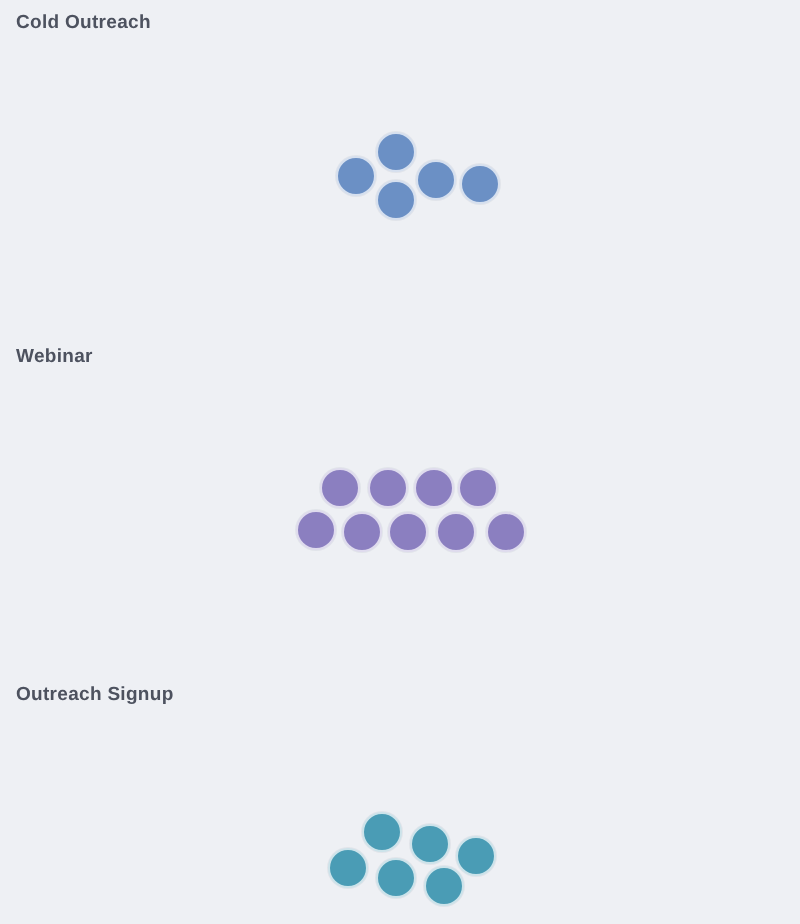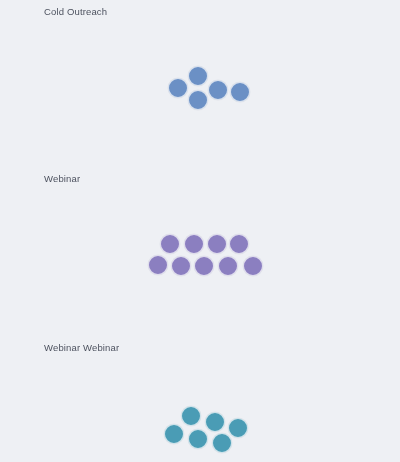--- a/index.html
+++ b/index.html
@@ -23,26 +23,25 @@
   .group {
     position: absolute;
     left: 0;
     top: 0;
     width: 400px;
   }
   .group-label {
     position: absolute;
     left: 8px;
     font-size: 9.5px;
-    font-weight: normal;
+    font-weight: bold;
     letter-spacing: 0.15px;
     color: #4d525f;
     white-space: nowrap;
     line-height: 12px;
-    margin-left: 36px;
   }
   .cluster {
     position: absolute;
     left: 0;
     top: 0;
     width: 400px;
     height: 120px;
   }
   .dot {
     position: absolute;
@@ -76,21 +75,21 @@
         <div class="dot" style="left: 207px; top: 234px; width: 20px; height: 20px; background: rgb(139, 127, 192);"></div>
         <div class="dot" style="left: 229px; top: 234px; width: 20px; height: 20px; background: rgb(139, 127, 192);"></div>
         <div class="dot" style="left: 148px; top: 255px; width: 20px; height: 20px; background: rgb(139, 127, 192);"></div>
         <div class="dot" style="left: 171px; top: 256px; width: 20px; height: 20px; background: rgb(139, 127, 192);"></div>
         <div class="dot" style="left: 194px; top: 256px; width: 20px; height: 20px; background: rgb(139, 127, 192);"></div>
         <div class="dot" style="left: 218px; top: 256px; width: 20px; height: 20px; background: rgb(139, 127, 192);"></div>
         <div class="dot" style="left: 243px; top: 256px; width: 20px; height: 20px; background: rgb(139, 127, 192);"></div>
       </div>
     </div>
     <div class="group">
-      <div class="group-label" style="left: 8px; top: 342px;">Webinar Webinar</div>
+      <div class="group-label" style="left: 8px; top: 342px;">Outreach Signup</div>
       <div class="cluster">
         <div class="dot" style="left: 181px; top: 406px; width: 20px; height: 20px; background: rgb(74, 156, 181);"></div>
         <div class="dot" style="left: 205px; top: 412px; width: 20px; height: 20px; background: rgb(74, 156, 181);"></div>
         <div class="dot" style="left: 228px; top: 418px; width: 20px; height: 20px; background: rgb(74, 156, 181);"></div>
         <div class="dot" style="left: 164px; top: 424px; width: 20px; height: 20px; background: rgb(74, 156, 181);"></div>
         <div class="dot" style="left: 188px; top: 429px; width: 20px; height: 20px; background: rgb(74, 156, 181);"></div>
         <div class="dot" style="left: 212px; top: 433px; width: 20px; height: 20px; background: rgb(74, 156, 181);"></div>
       </div>
     </div>
   </div>

